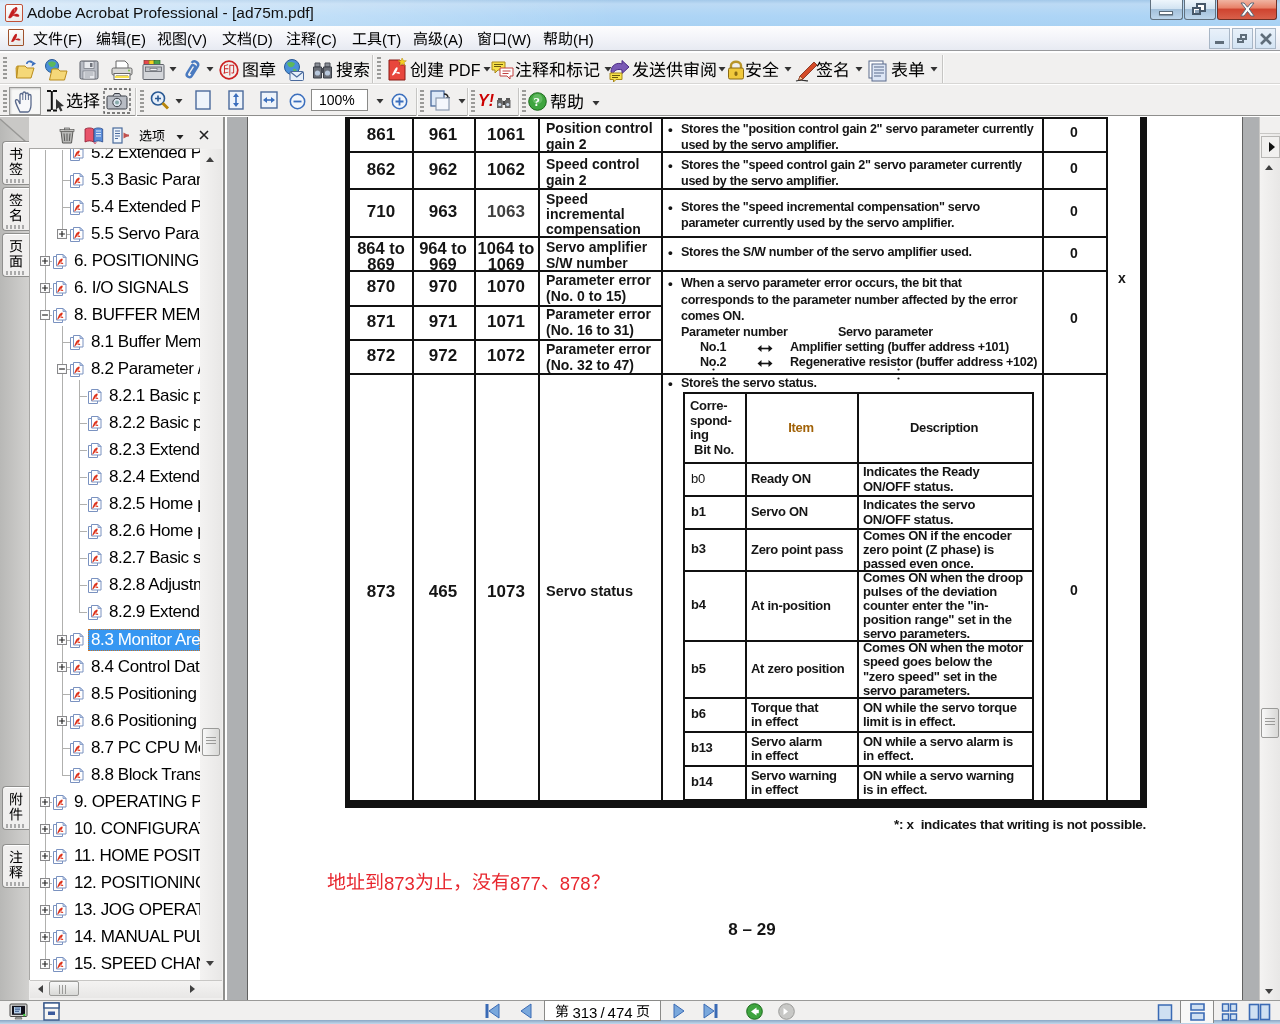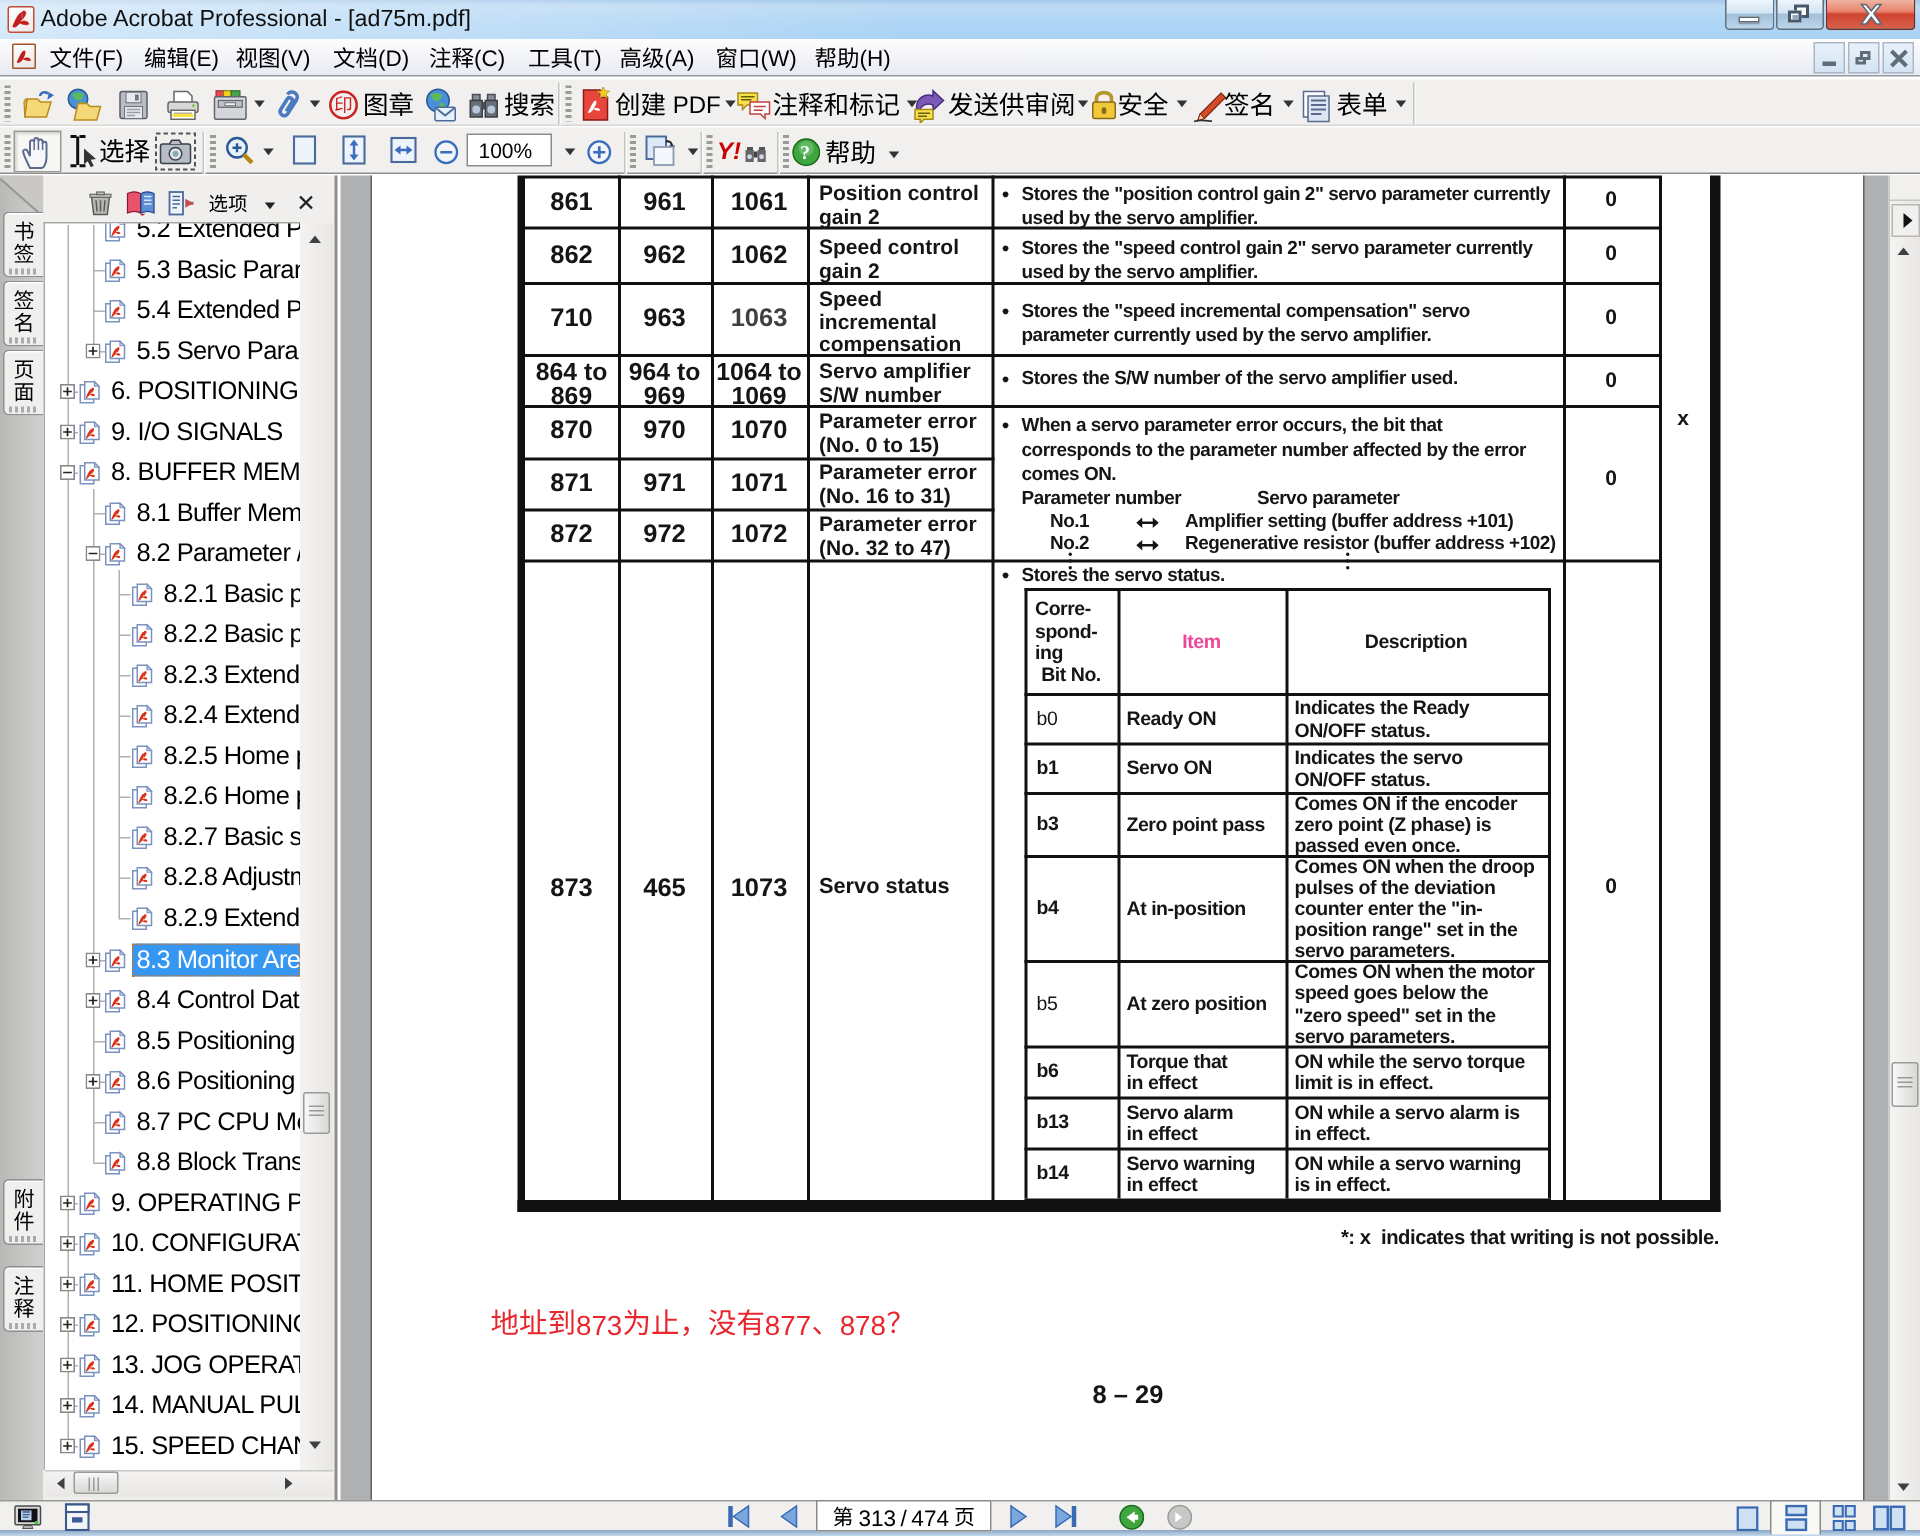--- a/index.html
+++ b/index.html
@@ -557,21 +557,21 @@
       <svg class="abs" style="left:40px;top:283px" width="10" height="10" viewBox="0 0 9.5 9.5">
         <rect x=".5" y=".5" width="8.5" height="8.5" fill="#fff" stroke="#88888a"></rect>
         <path d="M2 4.75 H7.5 M4.75 2 V7.5" stroke="#222" stroke-width="1.1"></path>
       </svg>
       <svg class="abs" style="left:52px;top:280px" width="18" height="17" viewBox="0 0 18 17">
         <path d="M1.5 3.5 h9 v12 h-9 z" fill="#fff" stroke="#7a92c0" stroke-width="1"></path>
         <path d="M4.5 1.5 h6.5 l3 3 v8.5 h-9.5 z" fill="#fff" stroke="#7a92c0" stroke-width="1"></path>
         <path d="M11 1.5 L14 4.5 L11 4.5 Z" fill="#ccdaf2" stroke="#7a92c0" stroke-width=".8"></path>
         <path d="M5.2 12.2 C6.4 9.2 7.6 6.2 8.7 6.3 C9.8 6.4 9 8.7 7.9 10.2 C6.8 11.7 5.5 13 5.2 12.2 Z M7.8 10.1 C9 9.1 10.8 9.3 11.2 10.3 C11.6 11.3 9.7 11.1 7.8 10.1 Z M8.8 6.3 C9.4 5.1 10.8 5.2 10.7 6.4 C10.6 7.4 9.6 8.6 9 9.2 Z" fill="#dd3018"></path>
       </svg>
-      <div class="abs" style="left:74px;top:278px;font-size:17px;color:#000;white-space:nowrap;letter-spacing:-.4px">9. I/O SIGNALS</div>
+      <div class="abs" style="left:74px;top:278px;font-size:17px;color:#000;white-space:nowrap;letter-spacing:-.4px">6. I/O SIGNALS</div>
       <svg class="abs" style="left:40px;top:310px" width="10" height="10" viewBox="0 0 9.5 9.5">
         <rect x=".5" y=".5" width="8.5" height="8.5" fill="#fff" stroke="#88888a"></rect>
         <path d="M2 4.75 H7.5" stroke="#222" stroke-width="1.1"></path>
       </svg>
       <svg class="abs" style="left:52px;top:307px" width="18" height="17" viewBox="0 0 18 17">
         <path d="M1.5 3.5 h9 v12 h-9 z" fill="#fff" stroke="#7a92c0" stroke-width="1"></path>
         <path d="M4.5 1.5 h6.5 l3 3 v8.5 h-9.5 z" fill="#fff" stroke="#7a92c0" stroke-width="1"></path>
         <path d="M11 1.5 L14 4.5 L11 4.5 Z" fill="#ccdaf2" stroke="#7a92c0" stroke-width=".8"></path>
         <path d="M5.2 12.2 C6.4 9.2 7.6 6.2 8.7 6.3 C9.8 6.4 9 8.7 7.9 10.2 C6.8 11.7 5.5 13 5.2 12.2 Z M7.8 10.1 C9 9.1 10.8 9.3 11.2 10.3 C11.6 11.3 9.7 11.1 7.8 10.1 Z M8.8 6.3 C9.4 5.1 10.8 5.2 10.7 6.4 C10.6 7.4 9.6 8.6 9 9.2 Z" fill="#dd3018"></path>
       </svg>
@@ -931,21 +931,21 @@
 <div class="abs" style="left:683px;top:570px;width:351px;height:2px;background:#111"></div>
 <div class="abs" style="left:683px;top:640px;width:351px;height:2px;background:#111"></div>
 <div class="abs" style="left:683px;top:697px;width:351px;height:2px;background:#111"></div>
 <div class="abs" style="left:683px;top:731px;width:351px;height:2px;background:#111"></div>
 <div class="abs" style="left:683px;top:765px;width:351px;height:2px;background:#111"></div>
 <div class="abs" style="left:683px;top:799px;width:351px;height:2px;background:#111"></div>
 <div class="abs" style="left:690px;top:398px;font-size:13px;font-weight:bold;color:#151515;white-space:nowrap;line-height:16.25px;letter-spacing:-0.3px">Corre-</div>
 <div class="abs" style="left:690px;top:412.5px;font-size:13px;font-weight:bold;color:#151515;white-space:nowrap;line-height:16.25px;letter-spacing:-0.3px">spond-</div>
 <div class="abs" style="left:690px;top:427px;font-size:13px;font-weight:bold;color:#151515;white-space:nowrap;line-height:16.25px;letter-spacing:-0.3px">ing</div>
 <div class="abs" style="left:714px;top:442px;font-size:13px;font-weight:bold;color:#151515;white-space:nowrap;line-height:16.25px;letter-spacing:-0.3px;transform:translateX(-50%)">Bit No.</div>
-<div class="abs" style="left:801px;top:420px;font-size:13px;font-weight:bold;color:#ec4899;white-space:nowrap;line-height:16.25px;letter-spacing:-0.3px;transform:translateX(-50%)">Item</div>
+<div class="abs" style="left:801px;top:420px;font-size:13px;font-weight:bold;color:#a16207;white-space:nowrap;line-height:16.25px;letter-spacing:-0.3px;transform:translateX(-50%)">Item</div>
 <div class="abs" style="left:944px;top:420px;font-size:13px;font-weight:bold;color:#151515;white-space:nowrap;line-height:16.25px;letter-spacing:-0.3px;transform:translateX(-50%)">Description</div>
 <div class="abs" style="left:691px;top:470.5px;font-size:13px;font-weight:normal;color:#151515;white-space:nowrap;line-height:16.25px;letter-spacing:-0.3px">b0</div>
 <div class="abs" style="left:751px;top:471.25px;font-size:13px;font-weight:bold;color:#151515;white-space:nowrap;line-height:16.25px;letter-spacing:-0.3px">Ready ON</div>
 <div class="abs" style="left:863px;top:464.3px;font-size:13px;font-weight:bold;color:#151515;white-space:nowrap;line-height:16.25px;letter-spacing:-0.3px">Indicates the Ready</div>
 <div class="abs" style="left:863px;top:478.5px;font-size:13px;font-weight:bold;color:#151515;white-space:nowrap;line-height:16.25px;letter-spacing:-0.3px">ON/OFF status.</div>
 <div class="abs" style="left:691px;top:503.5px;font-size:13px;font-weight:bold;color:#151515;white-space:nowrap;line-height:16.25px;letter-spacing:-0.3px">b1</div>
 <div class="abs" style="left:751px;top:504.25px;font-size:13px;font-weight:bold;color:#151515;white-space:nowrap;line-height:16.25px;letter-spacing:-0.3px">Servo ON</div>
 <div class="abs" style="left:863px;top:497.3px;font-size:13px;font-weight:bold;color:#151515;white-space:nowrap;line-height:16.25px;letter-spacing:-0.3px">Indicates the servo</div>
 <div class="abs" style="left:863px;top:511.5px;font-size:13px;font-weight:bold;color:#151515;white-space:nowrap;line-height:16.25px;letter-spacing:-0.3px">ON/OFF status.</div>
 <div class="abs" style="left:691px;top:541px;font-size:13px;font-weight:bold;color:#151515;white-space:nowrap;line-height:16.25px;letter-spacing:-0.3px">b3</div>
@@ -953,21 +953,21 @@
 <div class="abs" style="left:863px;top:527.7px;font-size:13px;font-weight:bold;color:#151515;white-space:nowrap;line-height:16.25px;letter-spacing:-0.3px">Comes ON if the encoder</div>
 <div class="abs" style="left:863px;top:541.9px;font-size:13px;font-weight:bold;color:#151515;white-space:nowrap;line-height:16.25px;letter-spacing:-0.3px">zero point (Z phase) is</div>
 <div class="abs" style="left:863px;top:556.1px;font-size:13px;font-weight:bold;color:#151515;white-space:nowrap;line-height:16.25px;letter-spacing:-0.3px">passed even once.</div>
 <div class="abs" style="left:691px;top:597px;font-size:13px;font-weight:bold;color:#151515;white-space:nowrap;line-height:16.25px;letter-spacing:-0.3px">b4</div>
 <div class="abs" style="left:751px;top:597.75px;font-size:13px;font-weight:bold;color:#151515;white-space:nowrap;line-height:16.25px;letter-spacing:-0.3px">At in-position</div>
 <div class="abs" style="left:863px;top:569.5px;font-size:13px;font-weight:bold;color:#151515;white-space:nowrap;line-height:16.25px;letter-spacing:-0.3px">Comes ON when the droop</div>
 <div class="abs" style="left:863px;top:583.7px;font-size:13px;font-weight:bold;color:#151515;white-space:nowrap;line-height:16.25px;letter-spacing:-0.3px">pulses of the deviation</div>
 <div class="abs" style="left:863px;top:597.9px;font-size:13px;font-weight:bold;color:#151515;white-space:nowrap;line-height:16.25px;letter-spacing:-0.3px">counter enter the "in-</div>
 <div class="abs" style="left:863px;top:612.1px;font-size:13px;font-weight:bold;color:#151515;white-space:nowrap;line-height:16.25px;letter-spacing:-0.3px">position range" set in the</div>
 <div class="abs" style="left:863px;top:626.3px;font-size:13px;font-weight:bold;color:#151515;white-space:nowrap;line-height:16.25px;letter-spacing:-0.3px">servo parameters.</div>
-<div class="abs" style="left:691px;top:660.5px;font-size:13px;font-weight:normal;color:#151515;white-space:nowrap;line-height:16.25px;letter-spacing:-0.3px">b5</div>
+<div class="abs" style="left:691px;top:660.5px;font-size:13px;font-weight:bold;color:#151515;white-space:nowrap;line-height:16.25px;letter-spacing:-0.3px">b5</div>
 <div class="abs" style="left:751px;top:661.25px;font-size:13px;font-weight:bold;color:#151515;white-space:nowrap;line-height:16.25px;letter-spacing:-0.3px">At zero position</div>
 <div class="abs" style="left:863px;top:640.1px;font-size:13px;font-weight:bold;color:#151515;white-space:nowrap;line-height:16.25px;letter-spacing:-0.3px">Comes ON when the motor</div>
 <div class="abs" style="left:863px;top:654.3px;font-size:13px;font-weight:bold;color:#151515;white-space:nowrap;line-height:16.25px;letter-spacing:-0.3px">speed goes below the</div>
 <div class="abs" style="left:863px;top:668.5px;font-size:13px;font-weight:bold;color:#151515;white-space:nowrap;line-height:16.25px;letter-spacing:-0.3px">"zero speed" set in the</div>
 <div class="abs" style="left:863px;top:682.7px;font-size:13px;font-weight:bold;color:#151515;white-space:nowrap;line-height:16.25px;letter-spacing:-0.3px">servo parameters.</div>
 <div class="abs" style="left:691px;top:706px;font-size:13px;font-weight:bold;color:#151515;white-space:nowrap;line-height:16.25px;letter-spacing:-0.3px">b6</div>
 <div class="abs" style="left:751px;top:699.5px;font-size:13px;font-weight:bold;color:#151515;white-space:nowrap;line-height:16.25px;letter-spacing:-0.3px">Torque that</div>
 <div class="abs" style="left:751px;top:714px;font-size:13px;font-weight:bold;color:#151515;white-space:nowrap;line-height:16.25px;letter-spacing:-0.3px">in effect</div>
 <div class="abs" style="left:863px;top:699.8px;font-size:13px;font-weight:bold;color:#151515;white-space:nowrap;line-height:16.25px;letter-spacing:-0.3px">ON while the servo torque</div>
 <div class="abs" style="left:863px;top:714px;font-size:13px;font-weight:bold;color:#151515;white-space:nowrap;line-height:16.25px;letter-spacing:-0.3px">limit is in effect.</div>

